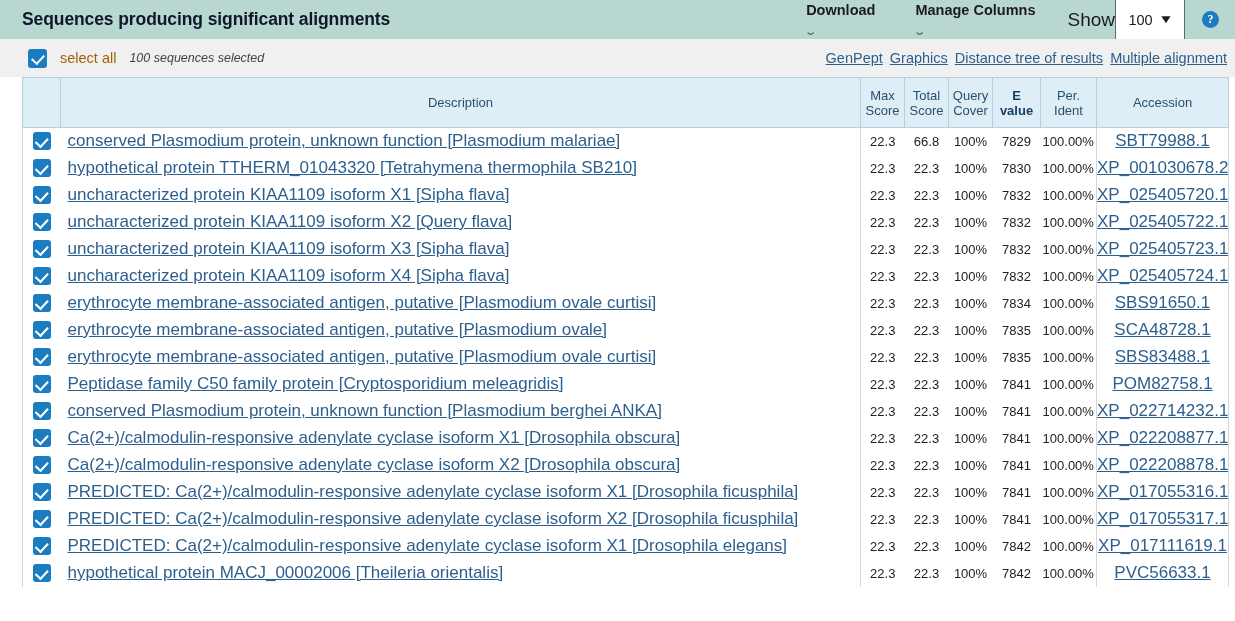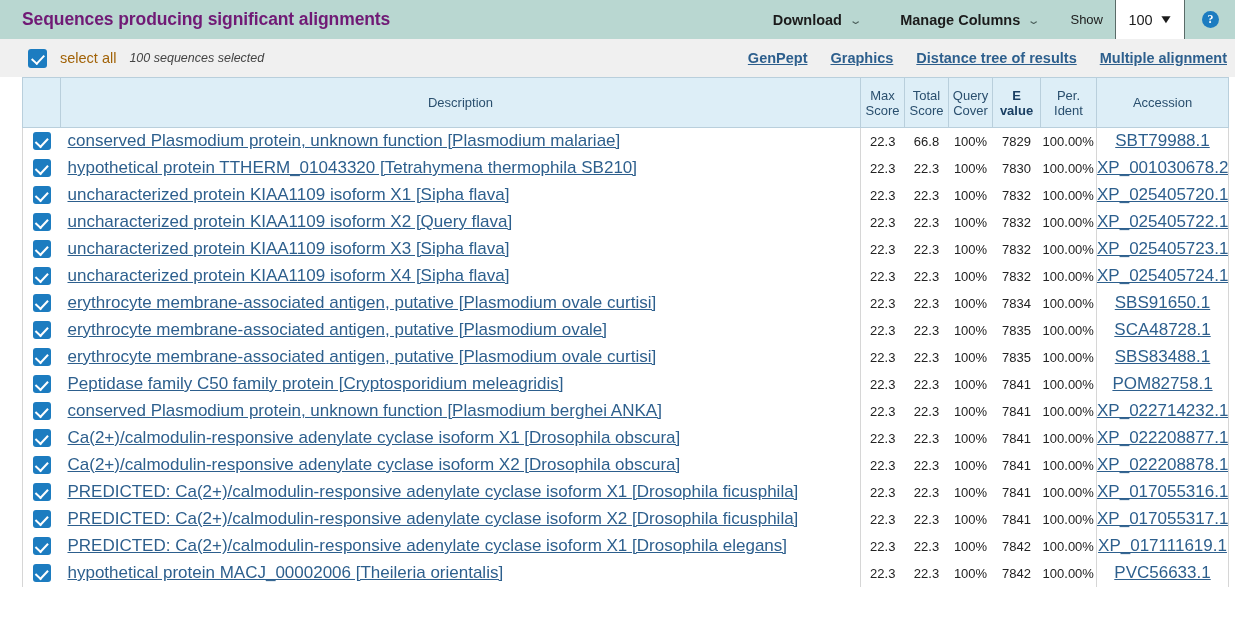--- a/index.html
+++ b/index.html
@@ -16,56 +16,57 @@
     position: relative;
     height: 39px;
     background: #b9d7d1;
     display: flex;
     align-items: center;
     padding: 0 12px 0 22px;
   }
   .topbar-title {
     font-size: 17.5px;
     font-weight: bold;
-    color: #701a75;
+    color: #0f172a;
     letter-spacing: -0.1px;
     white-space: nowrap;
   }
   .topbar-right {
     margin-left: auto;
     display: flex;
     align-items: center;
     gap: 0px;
   }
   .menu-btn {
     display: flex;
     align-items: baseline;
     gap: 9px;
     font-size: 14.5px;
     font-weight: bold;
     color: #1b1b1b;
     cursor: pointer;
     white-space: nowrap;
     padding: 0 20px;
+    flex-direction: column;
   }
   .caret {
     display: inline-block;
     font-size: 11px;
     font-weight: normal;
     color: #4a5e5a;
     transform: scaleX(1.5);
     line-height: 1;
     position: relative;
     top: -1px;
   }
   .show-label {
-    font-size: 13px;
+    font-size: 19px;
     color: #1b1b1b;
     margin-left: 12px;
-    margin-right: 12px;
+    margin-right: 0;
     white-space: nowrap;
   }
   .show-select {
     width: 70px;
     height: 44px;
     background: #ffffff;
     border: 1px solid #5a6b68;
     display: flex;
     align-items: center;
     justify-content: center;
@@ -134,23 +135,22 @@
     font-size: 12.5px;
     font-style: italic;
     color: #444444;
     margin-left: 13px;
     white-space: nowrap;
   }
   .band-links {
     margin-left: auto;
     display: flex;
     align-items: center;
-    gap: 23px;
+    gap: 7px;
     padding-right: 4px;
-    font-weight: bold;
   }
   .band-links a {
     font-size: 14.5px;
     color: #2d5f8d;
     text-decoration: underline;
     white-space: nowrap;
     cursor: pointer;
   }
 
   

